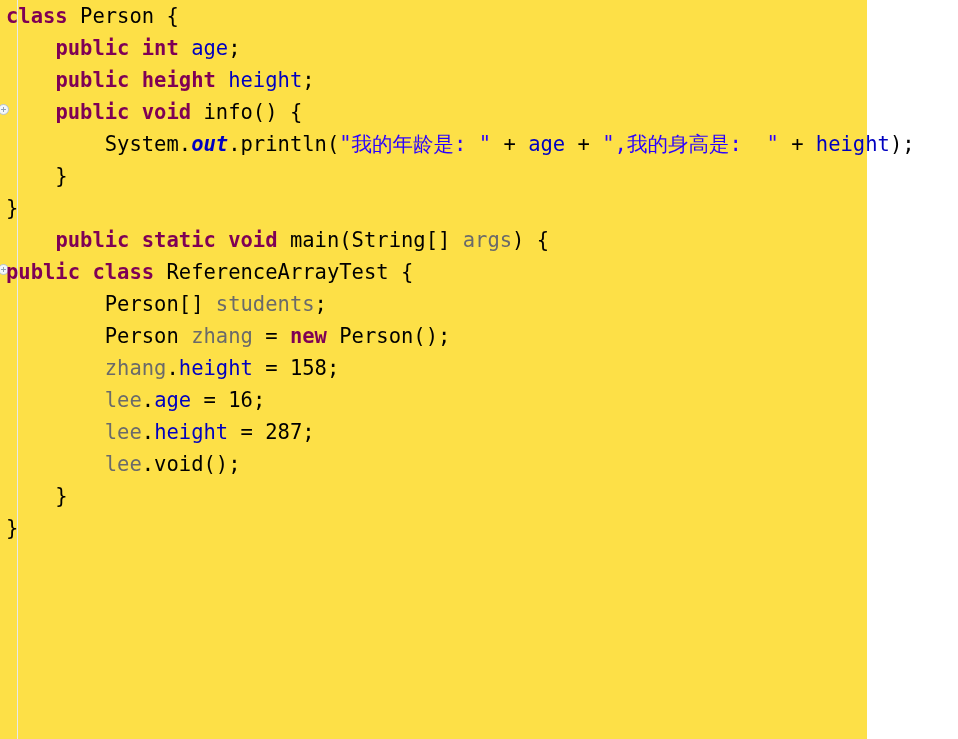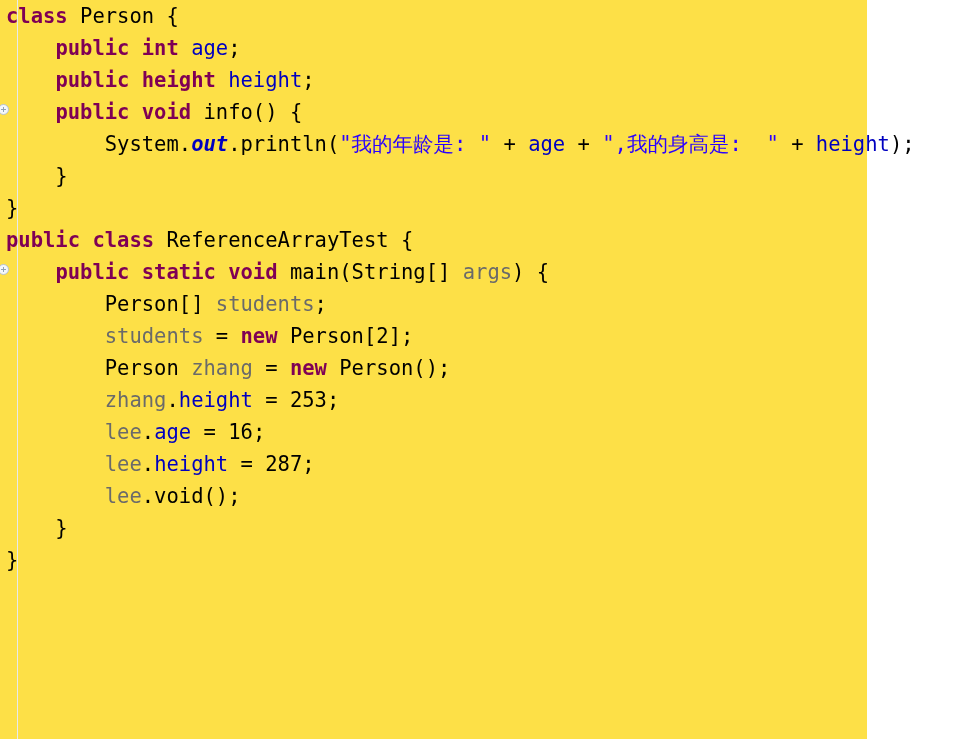--- a/index.html
+++ b/index.html
@@ -112,26 +112,25 @@
     </div>
 
   <div id="code">
       <div class="line"><span class="tok-keyword">class</span><span class="tok-plain"> </span><span class="tok-type">Person</span><span class="tok-plain"> {</span></div>
       <div class="line"><span class="tok-plain">    </span><span class="tok-keyword">public</span><span class="tok-plain"> </span><span class="tok-keyword">int</span><span class="tok-plain"> </span><span class="tok-field">age</span><span class="tok-plain">;</span></div>
       <div class="line"><span class="tok-plain">    </span><span class="tok-keyword">public</span><span class="tok-plain"> </span><span class="tok-keyword">height</span><span class="tok-plain"> </span><span class="tok-field">height</span><span class="tok-plain">;</span></div>
       <div class="line"><span class="tok-plain">    </span><span class="tok-keyword">public</span><span class="tok-plain"> </span><span class="tok-keyword">void</span><span class="tok-plain"> info() {</span></div>
       <div class="line"><span class="tok-plain">        System.</span><span class="tok-static">out</span><span class="tok-plain">.println(</span><span class="tok-string">"我的年龄是: "</span><span class="tok-plain"> + </span><span class="tok-field">age</span><span class="tok-plain"> + </span><span class="tok-string">",我的身高是:  "</span><span class="tok-plain"> + </span><span class="tok-field">height</span><span class="tok-plain">);</span></div>
       <div class="line"><span class="tok-plain">    }</span></div>
       <div class="line"><span class="tok-plain">}</span></div>
+      <div class="line"><span class="tok-plain">    </span><span class="tok-keyword">public</span><span class="tok-plain"> </span><span class="tok-keyword">static</span><span class="tok-plain"> </span><span class="tok-keyword">void</span><span class="tok-plain"> main(String[] </span><span class="tok-param">args</span><span class="tok-plain">) {</span></div>
       <div class="line"><span class="tok-keyword">public</span><span class="tok-plain"> </span><span class="tok-keyword">class</span><span class="tok-plain"> ReferenceArrayTest {</span></div>
-      <div class="line"><span class="tok-plain">    </span><span class="tok-keyword">public</span><span class="tok-plain"> </span><span class="tok-keyword">static</span><span class="tok-plain"> </span><span class="tok-keyword">void</span><span class="tok-plain"> main(String[] </span><span class="tok-param">args</span><span class="tok-plain">) {</span></div>
       <div class="line"><span class="tok-plain">        Person[] </span><span class="tok-local">students</span><span class="tok-plain">;</span></div>
-      <div class="line"><span class="tok-plain">        </span><span class="tok-local">students</span><span class="tok-plain"> = </span><span class="tok-keyword">new</span><span class="tok-plain"> Person[</span><span class="tok-number">2</span><span class="tok-plain">];</span></div>
       <div class="line"><span class="tok-plain">        Person </span><span class="tok-local">zhang</span><span class="tok-plain"> = </span><span class="tok-keyword">new</span><span class="tok-plain"> Person();</span></div>
-      <div class="line"><span class="tok-plain">        </span><span class="tok-local">zhang</span><span class="tok-plain">.</span><span class="tok-field">height</span><span class="tok-plain"> = </span><span class="tok-number">253</span><span class="tok-plain">;</span></div>
+      <div class="line"><span class="tok-plain">        </span><span class="tok-local">zhang</span><span class="tok-plain">.</span><span class="tok-field">height</span><span class="tok-plain"> = </span><span class="tok-number">158</span><span class="tok-plain">;</span></div>
       <div class="line"><span class="tok-plain">        </span><span class="tok-local">lee</span><span class="tok-plain">.</span><span class="tok-field">age</span><span class="tok-plain"> = </span><span class="tok-number">16</span><span class="tok-plain">;</span></div>
       <div class="line"><span class="tok-plain">        </span><span class="tok-local">lee</span><span class="tok-plain">.</span><span class="tok-field">height</span><span class="tok-plain"> = </span><span class="tok-number">287</span><span class="tok-plain">;</span></div>
       <div class="line"><span class="tok-plain">        </span><span class="tok-local">lee</span><span class="tok-plain">.void();</span></div>
       <div class="line"><span class="tok-plain">    }</span></div>
       <div class="line"><span class="tok-plain">}</span></div>
     </div>
 
 </div>
 
 </body></html>

